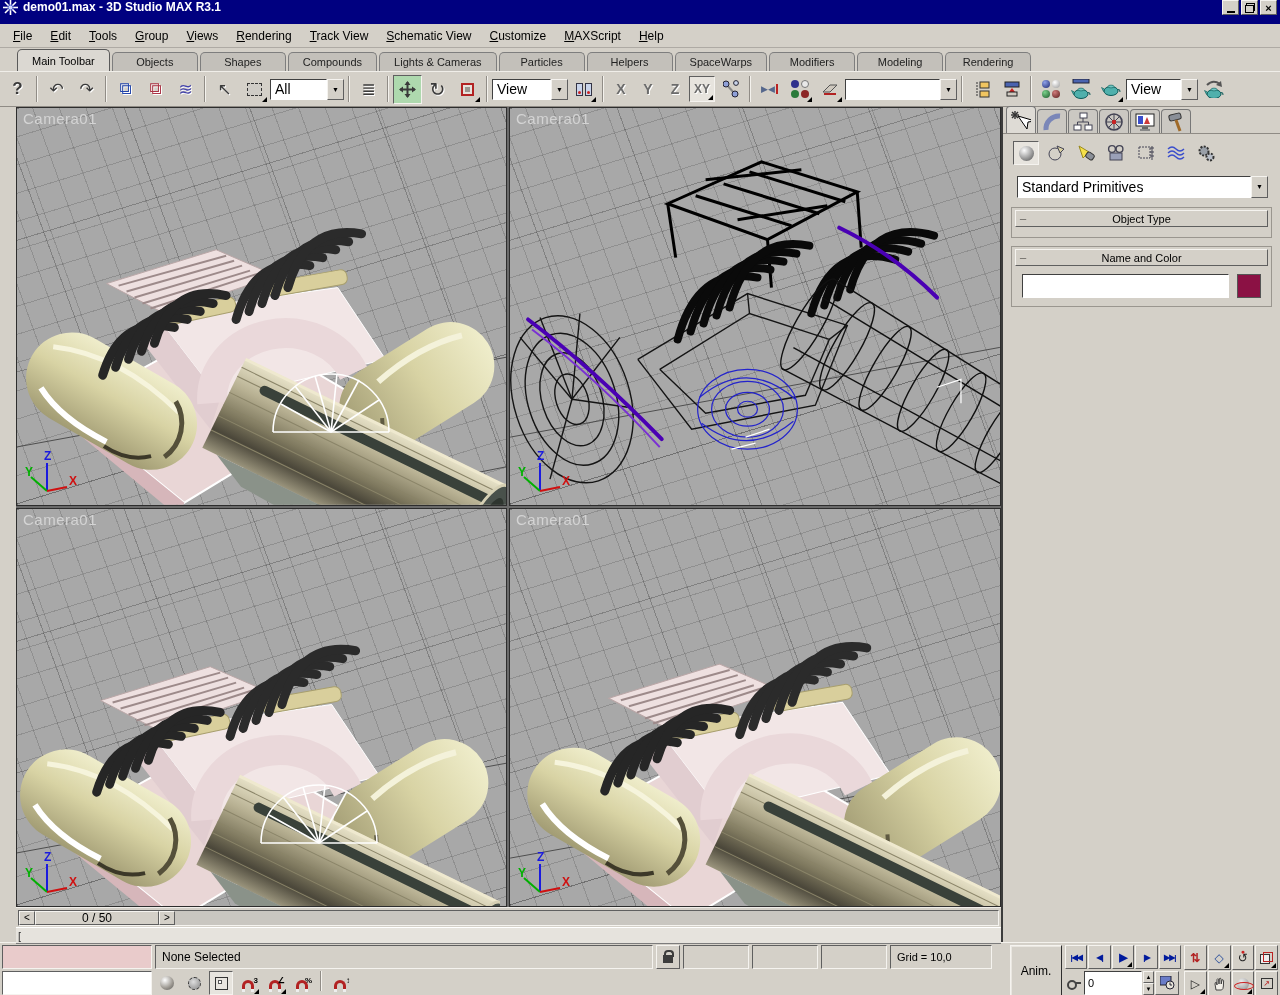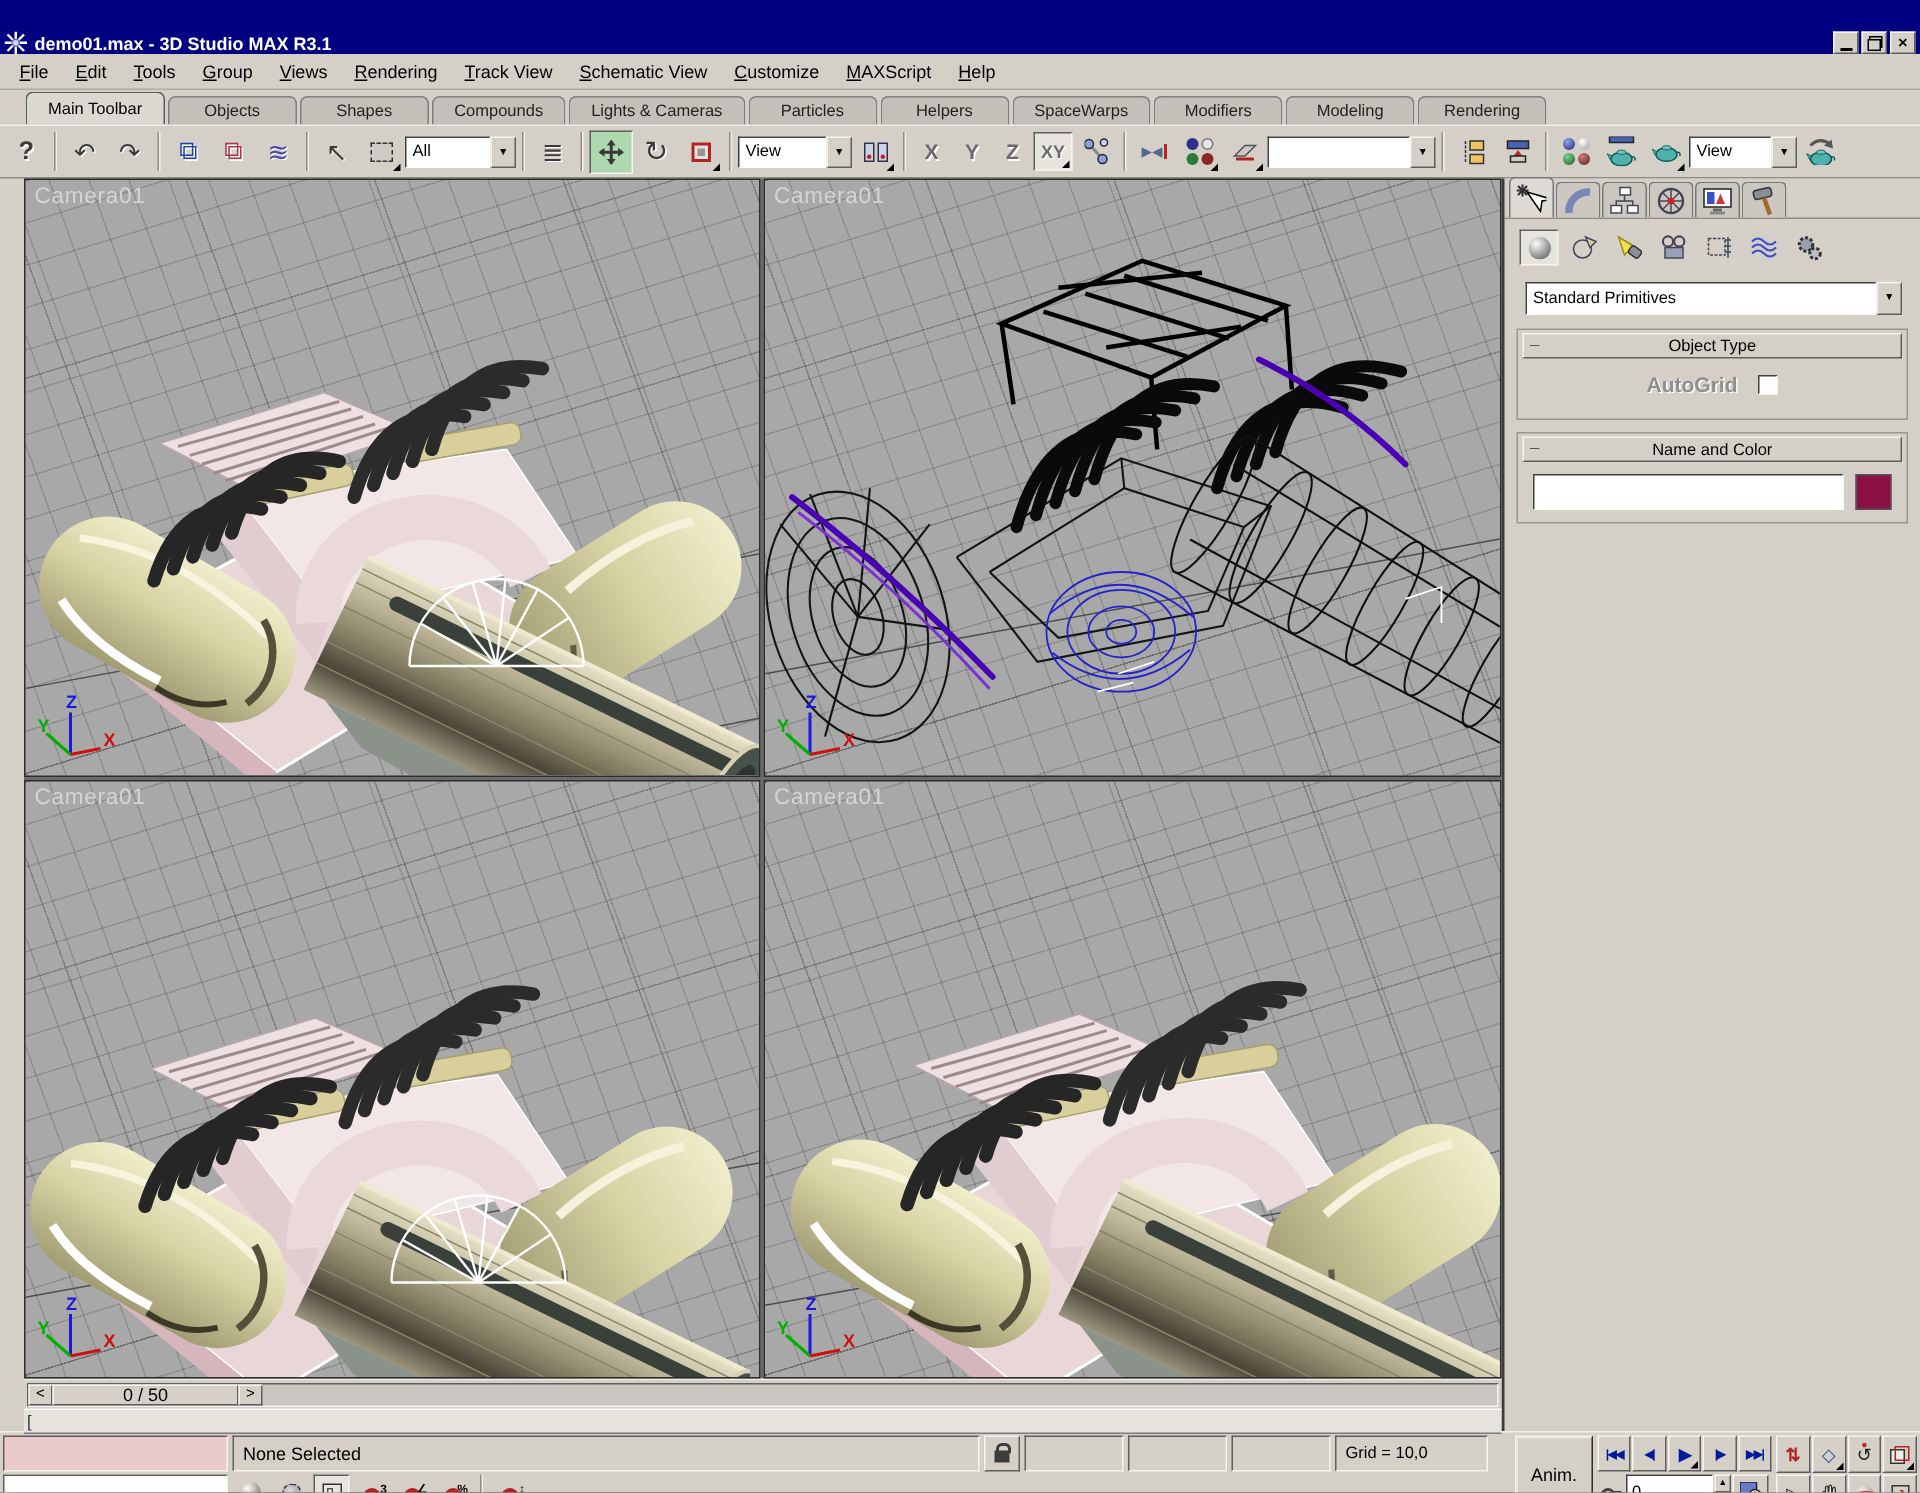--- a/index.html
+++ b/index.html
@@ -7,21 +7,21 @@
   .app{width:1280px;height:995px;background:#d4d0c8;position:relative;overflow:hidden;font-size:12px;color:#000;}
 
   
   .raised{border:1px solid;border-color:#f5f3ef #5f5f5f #5f5f5f #f5f3ef;background:#d4d0c8;}
   .raised-deep{border:1px solid;border-color:#f5f3ef #2e2e2e #2e2e2e #f5f3ef;background:#d4d0c8;box-shadow:inset 1px 1px 0 #e9e6e0;}
   .pressed{border:1px solid;border-color:#5f5f5f #f5f3ef #f5f3ef #5f5f5f !important;background:#e7e4de !important;}
   .fly{position:relative;}
   .fly::after{content:"";position:absolute;right:1px;bottom:1px;border-left:5px solid transparent;border-bottom:5px solid #000;}
 
   
-  .titlebar{height:36px;background:#000080;display:flex;align-items:flex-end;padding:0 3px;color:#fff;}
+  .titlebar{height:24px;background:#000080;display:flex;align-items:flex-start;padding:0 3px;color:#fff;}
   .title-text{font-weight:bold;font-size:12px;margin-left:5px;flex:1;white-space:nowrap;}
   .winbtn{width:17px;height:15px;display:flex;align-items:center;justify-content:center;color:#000;margin-left:2px;font-size:11px;font-weight:bold;}
   .min-glyph{width:8px;height:2px;background:#000;margin-top:8px;}
   .restore-glyph{position:relative;width:10px;height:10px;}
   .restore-glyph::before{content:"";position:absolute;top:0;right:0;width:7px;height:6px;border:1px solid #000;}
   .restore-glyph::after{content:"";position:absolute;bottom:0;left:0;width:7px;height:6px;border:1px solid #000;background:#d4d0c8;}
 
   
   .menubar{height:24px;display:flex;align-items:center;padding-left:4px;background:#d4d0c8;border-bottom:1px solid #aeaaa4;}
   .menu-item{padding:3px 9px;display:inline-block;}
@@ -33,21 +33,21 @@
   .shelf-tab.active{background:#dbd8d2;height:22px;border-color:#5a5a5a;font-size:11px;color:#000;margin-left:12px;}
 
   
   .toolbar{height:36px;display:flex;align-items:center;padding:0 3px;background:#d4d0c8;border-top:1px solid #f0eee9;border-bottom:1px solid #8f8b85;gap:1px;}
   .tbtn{width:29px;height:29px;display:flex;align-items:center;justify-content:center;font-size:17px;color:#3a3a3a;position:relative;background:transparent;border:1px solid transparent;}
   .tbtn.active-tool{background:#aed9ae;border:1px solid;border-color:#5f5f5f #f5f3ef #f5f3ef #5f5f5f;}
   .tbtn .g{text-shadow:1px 1px 0 #ffffff;}
   .axisbtn{width:26px;height:26px;font-weight:bold;color:#6b6b6b;font-size:14px;text-shadow:1px 1px 0 #fff;display:flex;align-items:center;justify-content:center;}
   .sep{width:2px;height:26px;margin:0 3px;border-left:1px solid #908c86;border-right:1px solid #f4f2ed;}
   .combo{height:21px;display:flex;align-items:center;}
-  .combo .combo-text{height:21px;background:#fff;border:1px solid;border-color:#404040 #fff #fff #404040;display:flex;align-items:center;padding:0 4px;font-size:11px;flex:1;overflow:hidden;white-space:nowrap;}
+  .combo .combo-text{height:21px;background:#fff;border:1px solid;border-color:#404040 #fff #fff #404040;display:flex;align-items:center;padding:0 4px;font-size:14px;flex:1;overflow:hidden;white-space:nowrap;}
   .combo .combo-btn{width:17px;height:21px;display:flex;align-items:center;justify-content:center;font-size:7px;color:#000;}
   .dashed-box{width:15px;height:13px;border:1px dashed #333;background:#cfccc6;}
   .scale-glyph{width:13px;height:13px;border:2px solid #b22222;background:#e5e2dc;position:relative;}
   .scale-glyph::after{content:"";position:absolute;left:2px;top:2px;width:5px;height:5px;background:#9a968f;}
   .dots4{display:grid;grid-template-columns:8px 8px;grid-template-rows:8px 8px;gap:2px;}
   .dots4 i{border-radius:50%;display:block;}
   .pivot-glyph{display:flex;gap:2px;}
   .pivot-glyph i{width:7px;height:13px;background:#c9d4ea;border:1px solid #334;position:relative;display:block;}
   .pivot-glyph i::after{content:"";position:absolute;left:1px;bottom:1px;width:3px;height:3px;border-radius:50%;background:#c22;}
 
@@ -700,24 +700,20 @@
 
       <div class="cp-combo-row">
         <div class="combo">
           <span class="combo-text" style="height:22px">Standard Primitives</span>
           <span class="combo-btn raised" style="height:22px">▼</span>
         </div>
       </div>
 
       <div class="rollout">
         <div class="rollout-header raised">Object Type</div>
-        <div class="autogrid-row">
-          <span class="autogrid-label">AutoGrid</span>
-          <span class="checkbox"></span>
-        </div>
       </div>
 
       <div class="rollout">
         <div class="rollout-header raised">Name and Color</div>
         <div class="nc-row">
           <input class="nc-input" value="" style="">
           <span class="swatch" style="background-color: rgb(139, 17, 68);"></span>
         </div>
       </div>
     </div>

